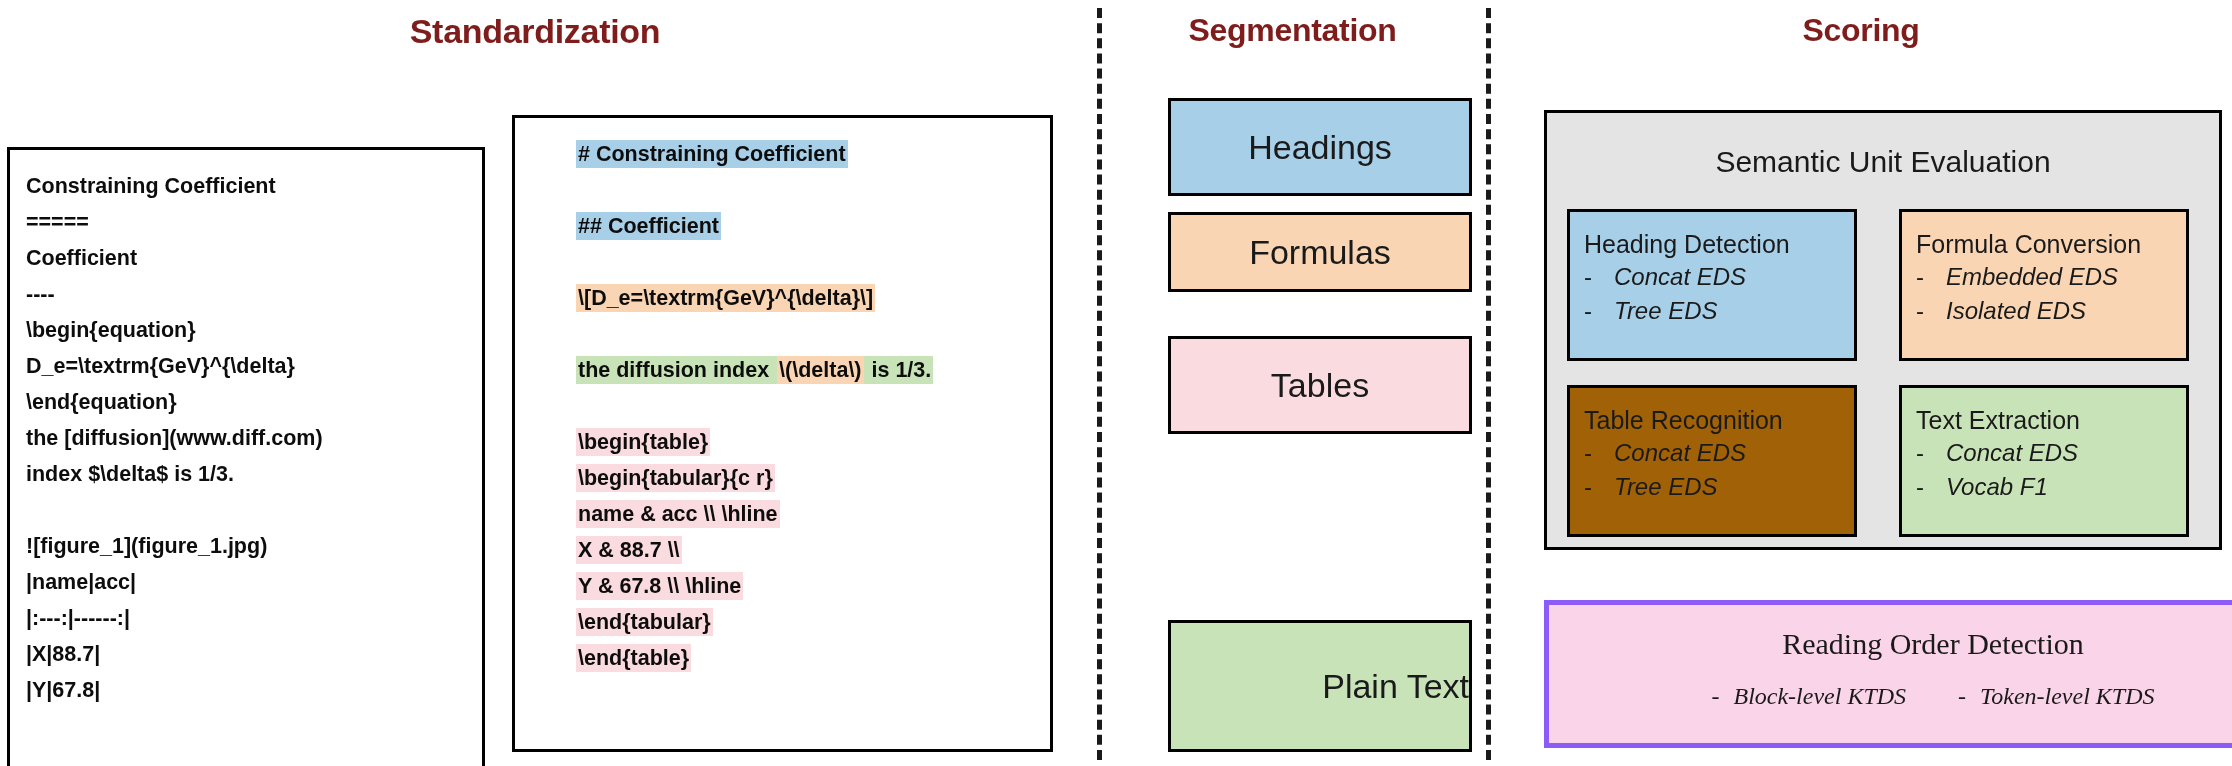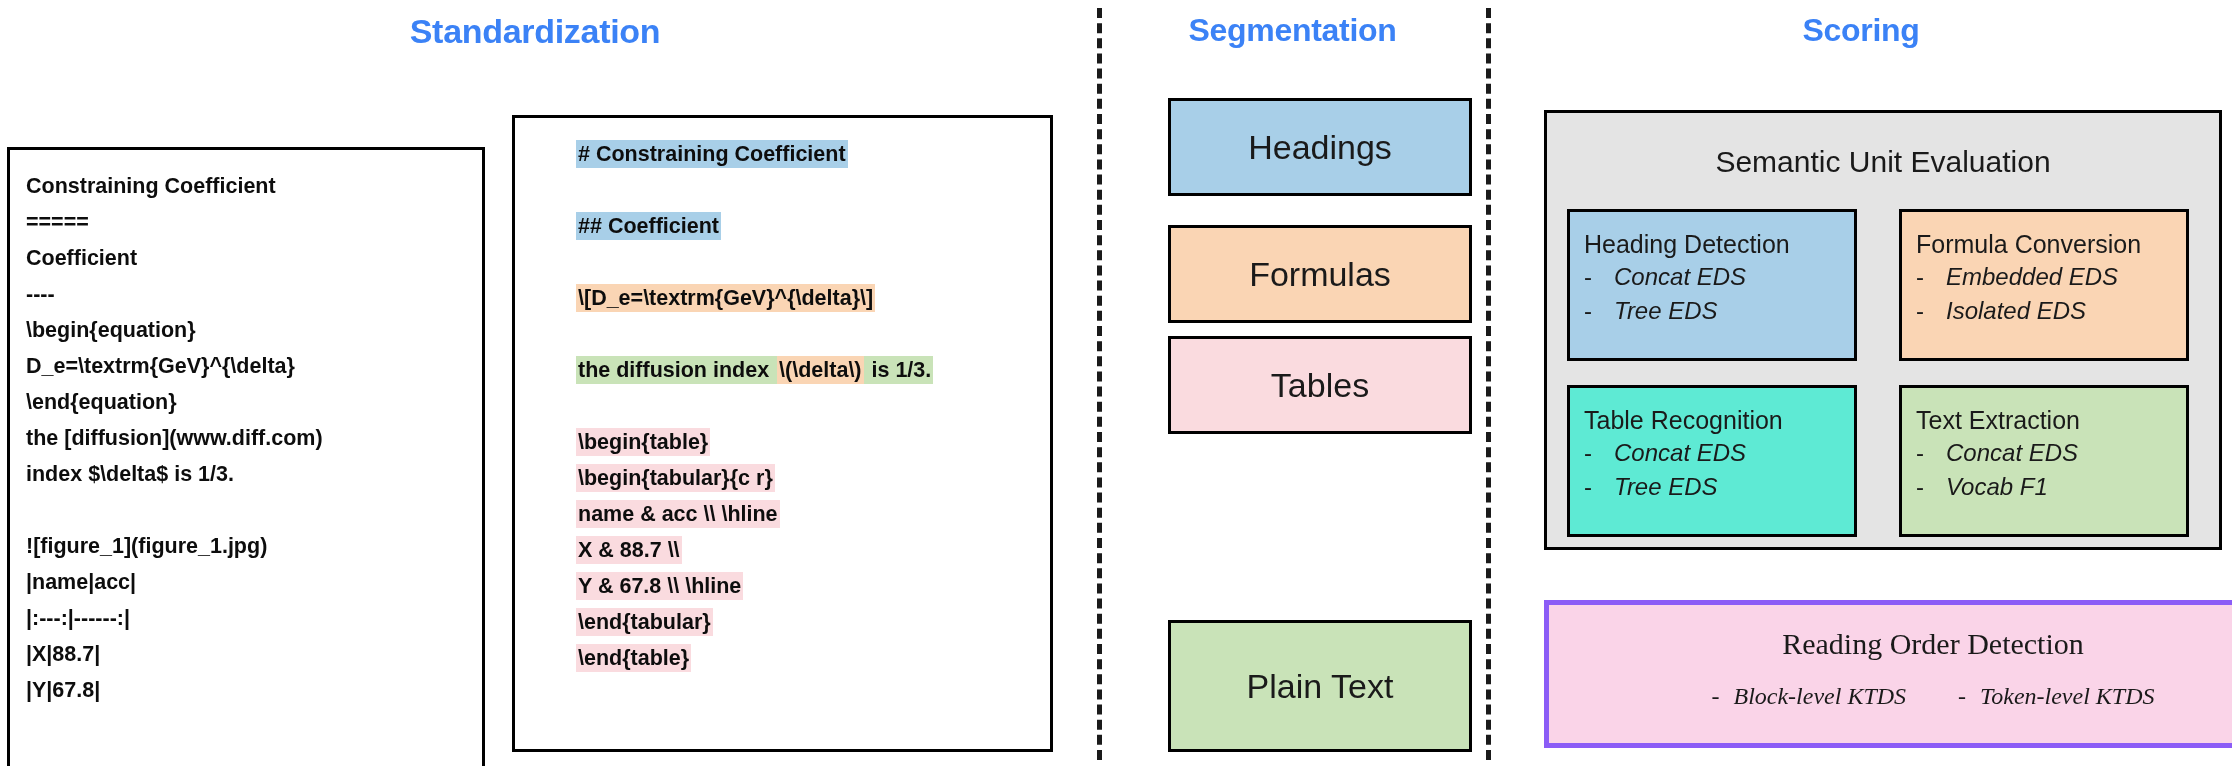--- a/index.html
+++ b/index.html
@@ -12,21 +12,21 @@
     height: 766px;
     position: relative;
     font-family: "Liberation Sans", sans-serif;
     overflow: hidden;
   }
 
   
   .col-title {
     position: absolute;
     font-weight: bold;
-    color: #3b82f6;
+    color: #7f1d1d;
     text-align: center;
     white-space: nowrap;
   }
   #title-standardization {
     left: 0; top: 12px; width: 1070px;
     font-size: 34px;
     letter-spacing: -0.3px;
   }
   #title-segmentation {
     left: 1100px; top: 12px; width: 385px;
@@ -90,23 +90,23 @@
     box-sizing: border-box;
     border: 3px solid #000000;
     display: flex;
     align-items: center;
     justify-content: center;
     font-size: 34px;
     color: #1a1a1a;
     margin-left: 28px;
   }
   #seg-headings   { top: 98px;  height: 98px;  background: #a8cfe8; }
-  #seg-formulas   { top: 225px; height: 98px;  background: #fad5b4; }
+  #seg-formulas   { top: 212px; height: 80px;  background: #fad5b4; }
   #seg-tables     { top: 336px; height: 98px;  background: #fadbdf; }
-  #seg-plaintext  { top: 620px; height: 132px; background: #c9e3b8; }
+  #seg-plaintext  { top: 620px; height: 132px; background: #c9e3b8; justify-content: flex-end; }
 
   
   #scoring-group {
     position: absolute;
     left: 1544px;
     top: 110px;
     width: 678px;
     height: 440px;
     box-sizing: border-box;
     border: 3px solid #000000;
@@ -268,21 +268,21 @@
     <div class="card-bullet">
       <span class="dash">-</span>
       <span>Embedded EDS</span>
     </div>
     <div class="card-bullet">
       <span class="dash">-</span>
       <span>Isolated EDS</span>
     </div>
   </div>
 
-  <div class="score-card" id="card-table" style="background: #5eead4;">
+  <div class="score-card" id="card-table" style="background: #a16207;">
     <div class="card-title">Table Recognition</div>
     <div class="card-bullet">
       <span class="dash">-</span>
       <span>Concat EDS</span>
     </div>
     <div class="card-bullet">
       <span class="dash">-</span>
       <span>Tree EDS</span>
     </div>
   </div>

